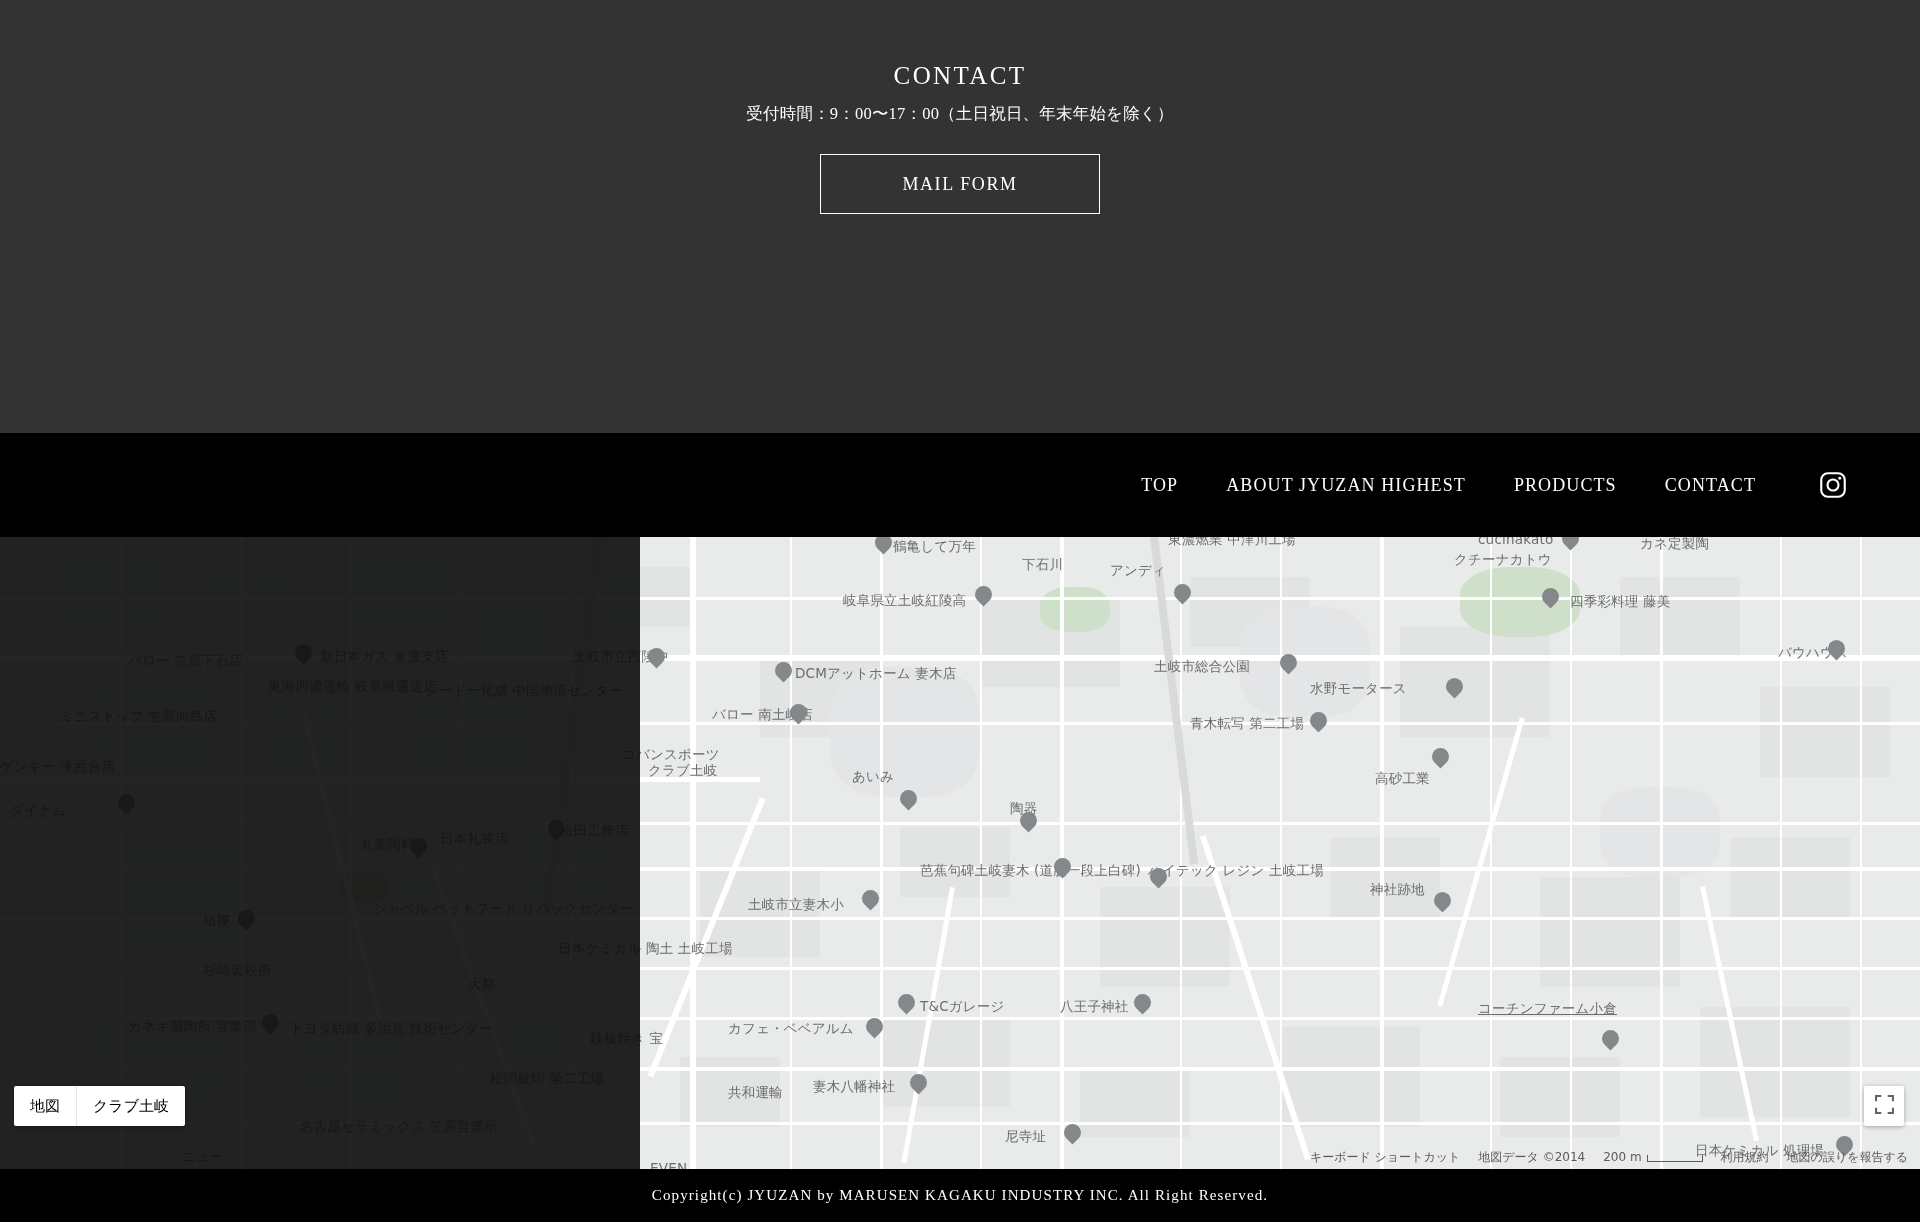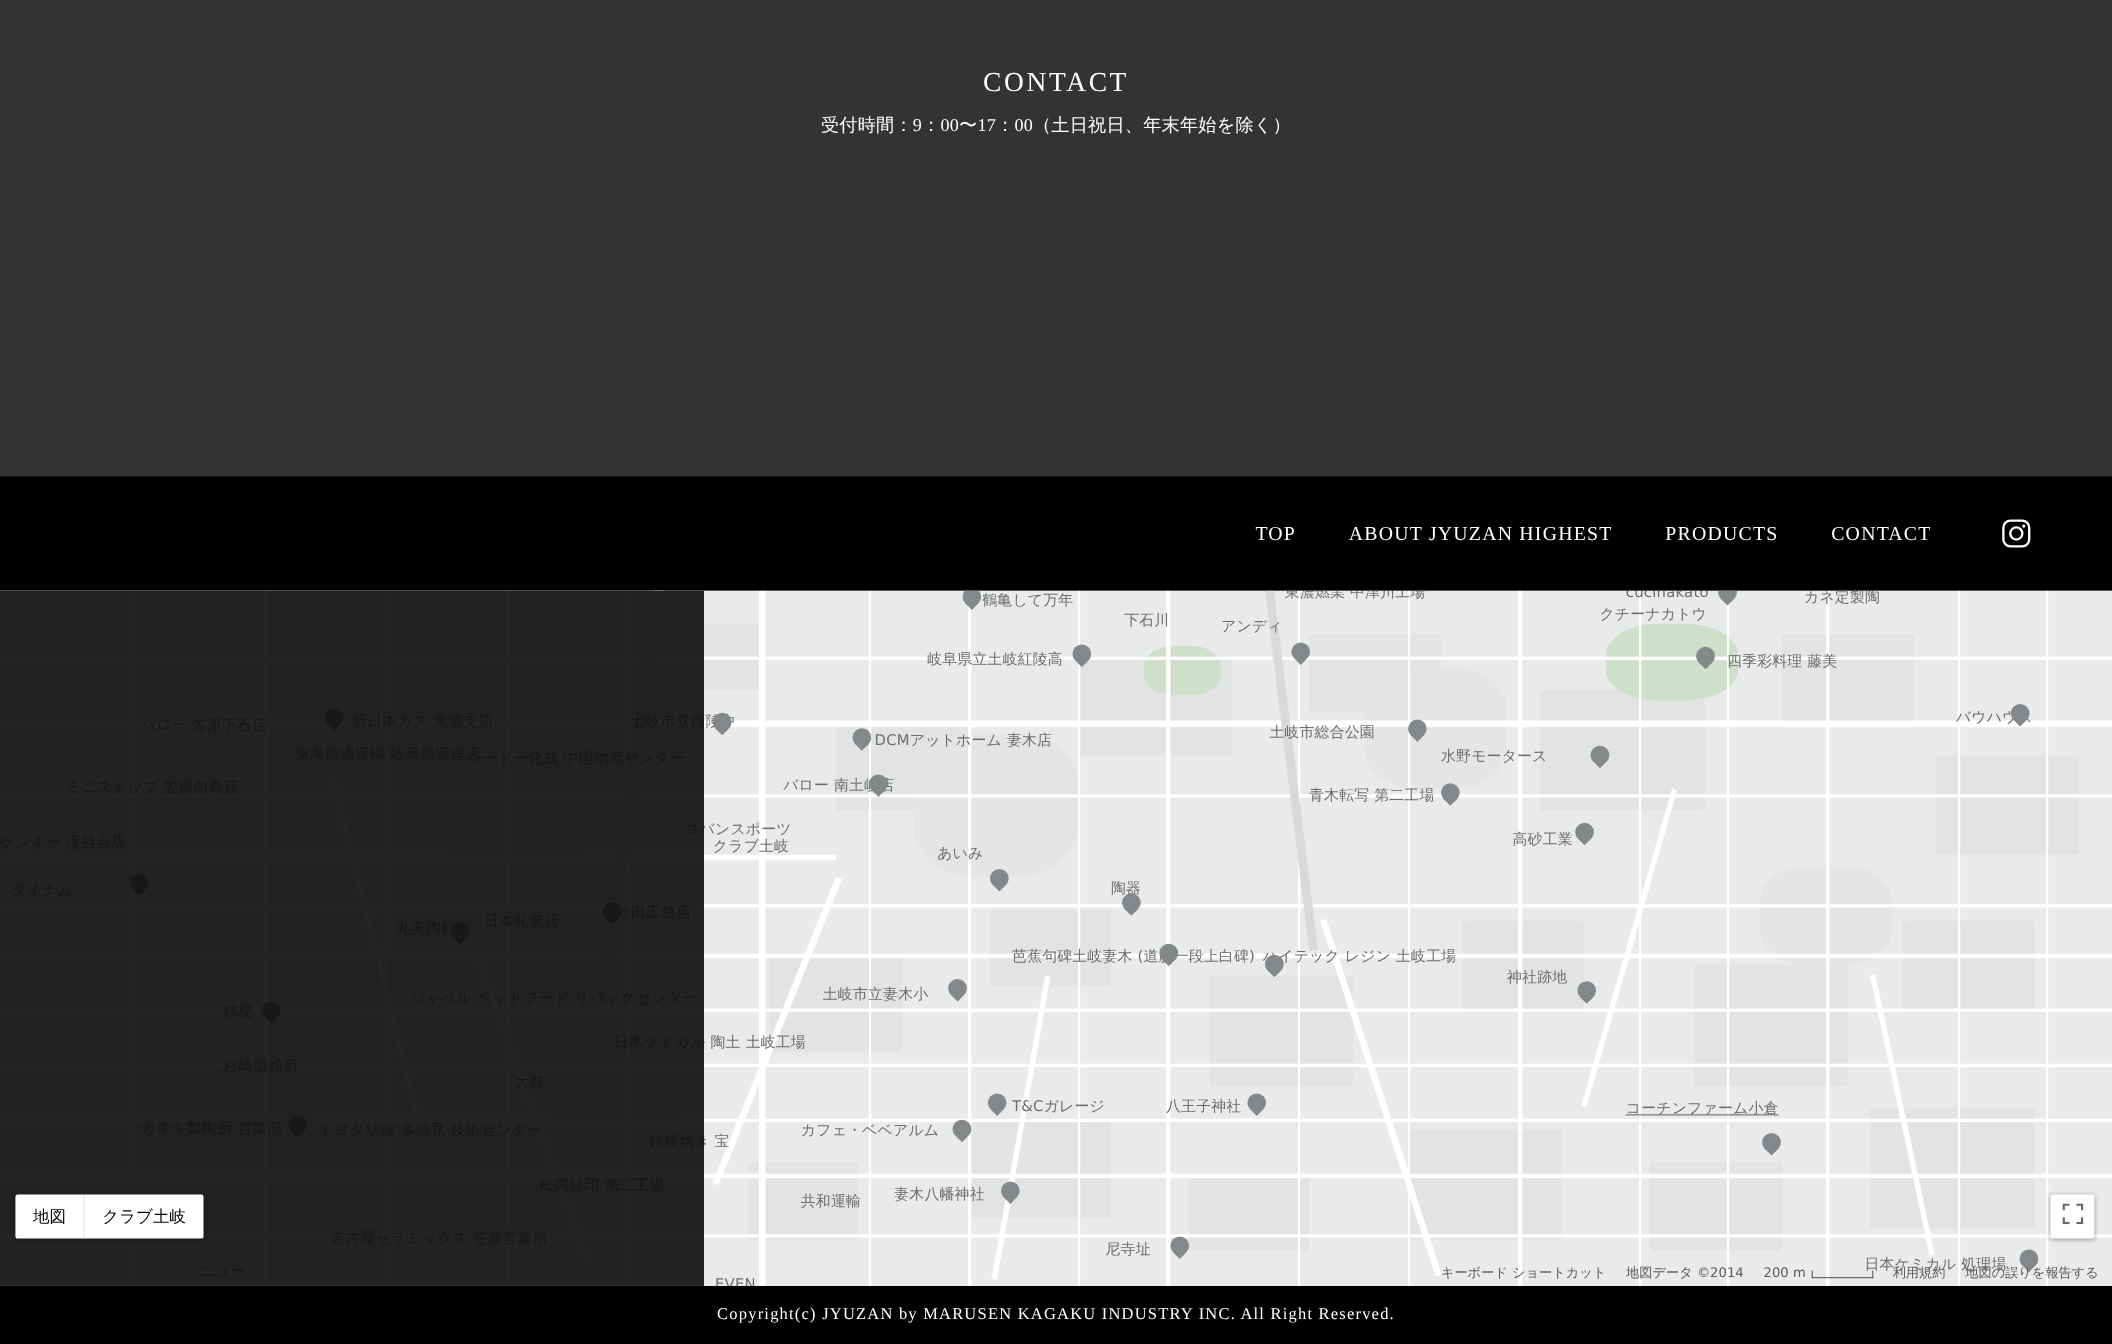--- a/index.html
+++ b/index.html
@@ -226,20 +226,23 @@
     font-size: 15px;
     letter-spacing: 1.1px;
   }
 </style>
 </head>
 <body>
 
 <section class="contact-section">
   <h2 class="contact-title">CONTACT</h2>
   <p class="contact-hours">受付時間：9：00〜17：00（土日祝日、年末年始を除く）</p>
+  <div class="mailform-wrap">
+    <a class="mailform-btn" href="#">MAIL FORM</a>
+  </div>
 </section>
 
 <nav class="navbar">
   <ul class="nav-list">
     <li><a class="nav-item" href="#">TOP</a></li>
     <li><a class="nav-item" href="#">ABOUT JYUZAN HIGHEST</a></li>
     <li><a class="nav-item" href="#">PRODUCTS</a></li>
     <li><a class="nav-item" href="#">CONTACT</a></li>
     <li class="nav-ig">
       <span>
@@ -389,21 +392,21 @@
       <div class="poi" style="left: 1190px; top: 178px;">青木転写 第二工場</div>
       <div class="pin" style="left: 1310px; top: 175px;">
         <i></i>
       </div>
       <div class="poi" style="left: 712px; top: 169px;">バロー 南土岐店</div>
       <div class="pin" style="left: 790px; top: 167px;">
         <i></i>
       </div>
       <div class="poi" style="left: 622px; top: 209px;">コバンスポーツ</div>
       <div class="poi" style="left: 648px; top: 225px;">クラブ土岐</div>
-      <div class="poi" style="left: 1375px; top: 218px;">高砂工業</div>
+      <div class="poi" style="left: 1375px; top: 233px;">高砂工業</div>
       <div class="pin" style="left: 1432px; top: 211px;">
         <i></i>
       </div>
       <div class="poi" style="left: 0px; top: 221px;">ゲンキー 滝呂台店</div>
       <div class="pin" style="left: 118px; top: 257px;">
         <i></i>
       </div>
       <div class="poi" style="left: 852px; top: 231px;">あいみ</div>
       <div class="pin" style="left: 900px; top: 253px;">
         <i></i>

